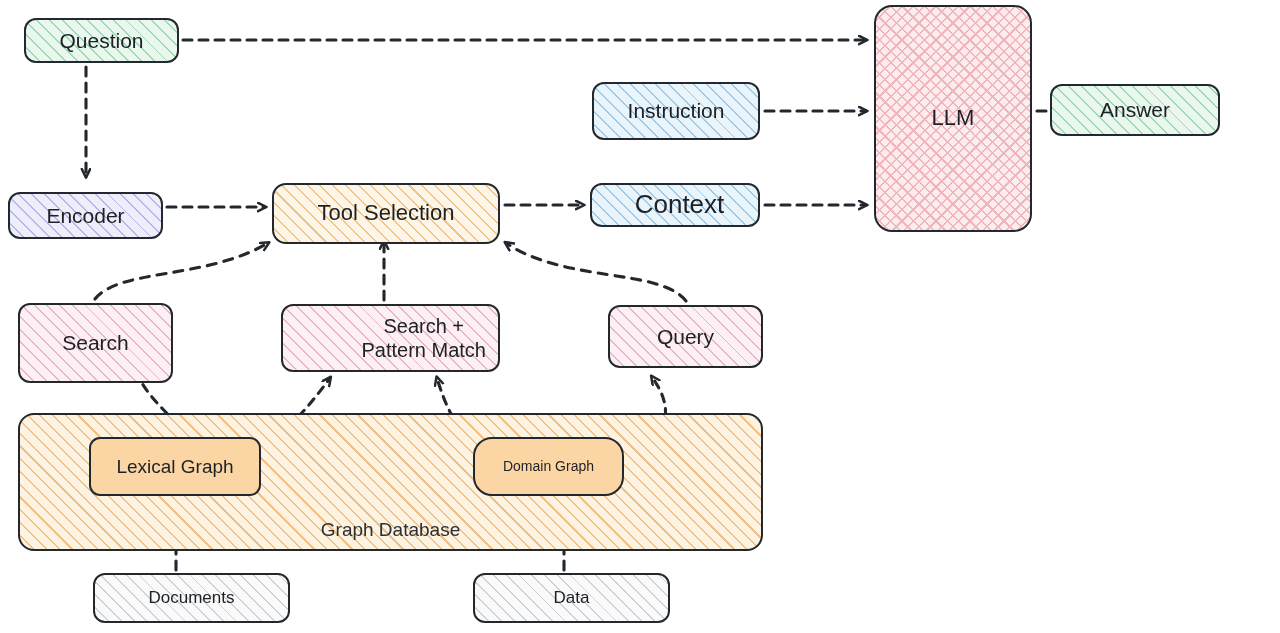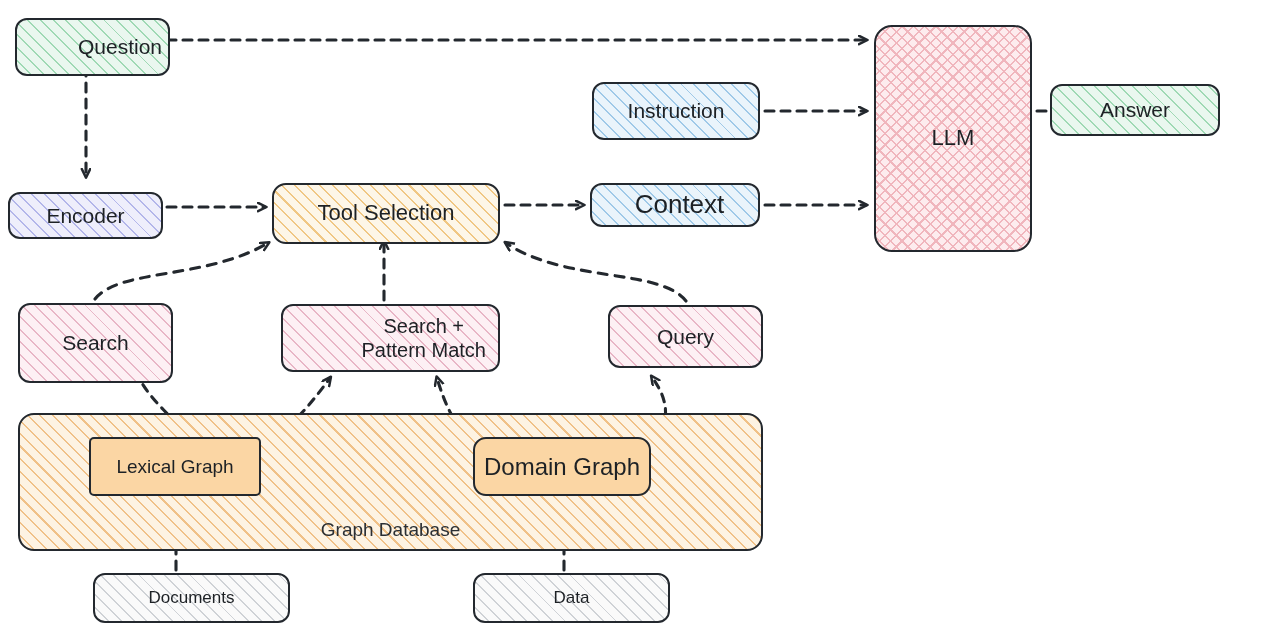--- a/index.html
+++ b/index.html
@@ -4,60 +4,60 @@
 <style>
   html,body{margin:0;padding:0;background:#ffffff;}
   body{width:1280px;height:633px;overflow:hidden;
        font-family:"Liberation Sans","DejaVu Sans",sans-serif;}
   #stage{position:relative;width:1280px;height:633px;}
   #wires{position:absolute;left:0;top:0;width:1280px;height:633px;}
   .node{position:absolute;box-sizing:border-box;border:2.4px solid #23282e;
         border-radius:12px;display:flex;align-items:center;justify-content:center;
         text-align:center;color:#1d2125;line-height:1.22;z-index:2;}
   .node span{position:relative;z-index:3;padding:0 6px;}
-  .n-question{left:15px;top:18px;width:155px;height:58px;font-size:21px;
+  .n-question{left:24px;top:18px;width:155px;height:45px;font-size:21px;
     background-color:#eaf7ef;
-    background-image:repeating-linear-gradient(45deg,#9fd9b4 0 1.4px,transparent 1.4px 9px);justify-content:flex-end;}
+    background-image:repeating-linear-gradient(45deg,#9fd9b4 0 1.4px,transparent 1.4px 9px);}
   .n-encoder{left:8px;top:184px;width:155px;height:47px;font-size:21px;
     background-color:#eeeefb;
     background-image:repeating-linear-gradient(45deg,#b3b6ea 0 1.4px,transparent 1.4px 9px);margin-top:8px;}
   .n-tool{left:272px;top:175px;width:228px;height:61px;font-size:22px;border-radius:14px;
     background-color:#fdf6e8;
     background-image:repeating-linear-gradient(45deg,#f0c784 0 1.5px,transparent 1.5px 9px);margin-top:8px;}
   .n-instruction{left:592px;top:82px;width:168px;height:58px;font-size:21px;
     background-color:#eaf4fb;
     background-image:repeating-linear-gradient(45deg,#9fc9e8 0 1.4px,transparent 1.4px 9px);}
   .n-context{left:590px;top:183px;width:170px;height:44px;font-size:26px;
     background-color:#eaf4fb;
     background-image:repeating-linear-gradient(45deg,#9fc9e8 0 1.4px,transparent 1.4px 9px);padding-left:9px;}
   .n-llm{left:874px;top:5px;width:158px;height:227px;font-size:22px;border-radius:18px;
     background-color:#fdecee;
     background-image:repeating-linear-gradient(45deg,#f0b6bd 0 1.6px,transparent 1.6px 8px),
-                     repeating-linear-gradient(-45deg,#f0b6bd 0 1.6px,transparent 1.6px 8px);margin-top:20px;}
+                     repeating-linear-gradient(-45deg,#f0b6bd 0 1.6px,transparent 1.6px 8px);}
   .n-answer{left:1050px;top:84px;width:170px;height:52px;font-size:21px;
     background-color:#eaf7ef;
     background-image:repeating-linear-gradient(45deg,#9fd9b4 0 1.4px,transparent 1.4px 9px);}
   .n-search{left:18px;top:303px;width:155px;height:80px;font-size:21px;
     background-color:#fdf0f4;
     background-image:repeating-linear-gradient(45deg,#e8b6c6 0 1.4px,transparent 1.4px 9px);}
   .n-spm{left:281px;top:304px;width:219px;height:68px;font-size:20px;
     background-color:#fdf0f4;
     background-image:repeating-linear-gradient(45deg,#e8b6c6 0 1.4px,transparent 1.4px 9px);justify-content:flex-end;}
   .n-query{left:608px;top:305px;width:155px;height:63px;font-size:21px;
     background-color:#fdf0f4;
     background-image:repeating-linear-gradient(45deg,#e8b6c6 0 1.4px,transparent 1.4px 9px);}
   .n-gdb{left:18px;top:413px;width:745px;height:138px;border-radius:16px;
     border-width:2.2px;align-items:flex-end;justify-content:center;font-size:19px;
     padding-bottom:8px;color:#2b2f34;
     background-color:#fdf3e3;
     background-image:repeating-linear-gradient(45deg,#f0c188 0 1.6px,transparent 1.6px 9px);}
   .n-lexical{left:89px;top:437px;width:172px;height:59px;font-size:19px;
-    background:#fbd6a4;border-radius:5px;z-index:4;}
-  .n-domain{left:473px;top:437px;width:178px;height:59px;font-size:24px;
-    background:#fbd6a4;border-radius:13px;z-index:4;}
+    background:#fbd6a4;border-radius:11px;z-index:4;}
+  .n-domain{left:473px;top:437px;width:151px;height:59px;font-size:14px;
+    background:#fbd6a4;border-radius:19px;z-index:4;}
   .n-documents{left:93px;top:573px;width:197px;height:50px;font-size:17px;
     background-color:#fafafa;
     background-image:repeating-linear-gradient(45deg,#cfd2d6 0 1.3px,transparent 1.3px 9px);}
   .n-data{left:473px;top:573px;width:197px;height:50px;font-size:17px;
     background-color:#fafafa;
     background-image:repeating-linear-gradient(45deg,#cfd2d6 0 1.3px,transparent 1.3px 9px);}
 </style>
 </head>
 <body>
 

